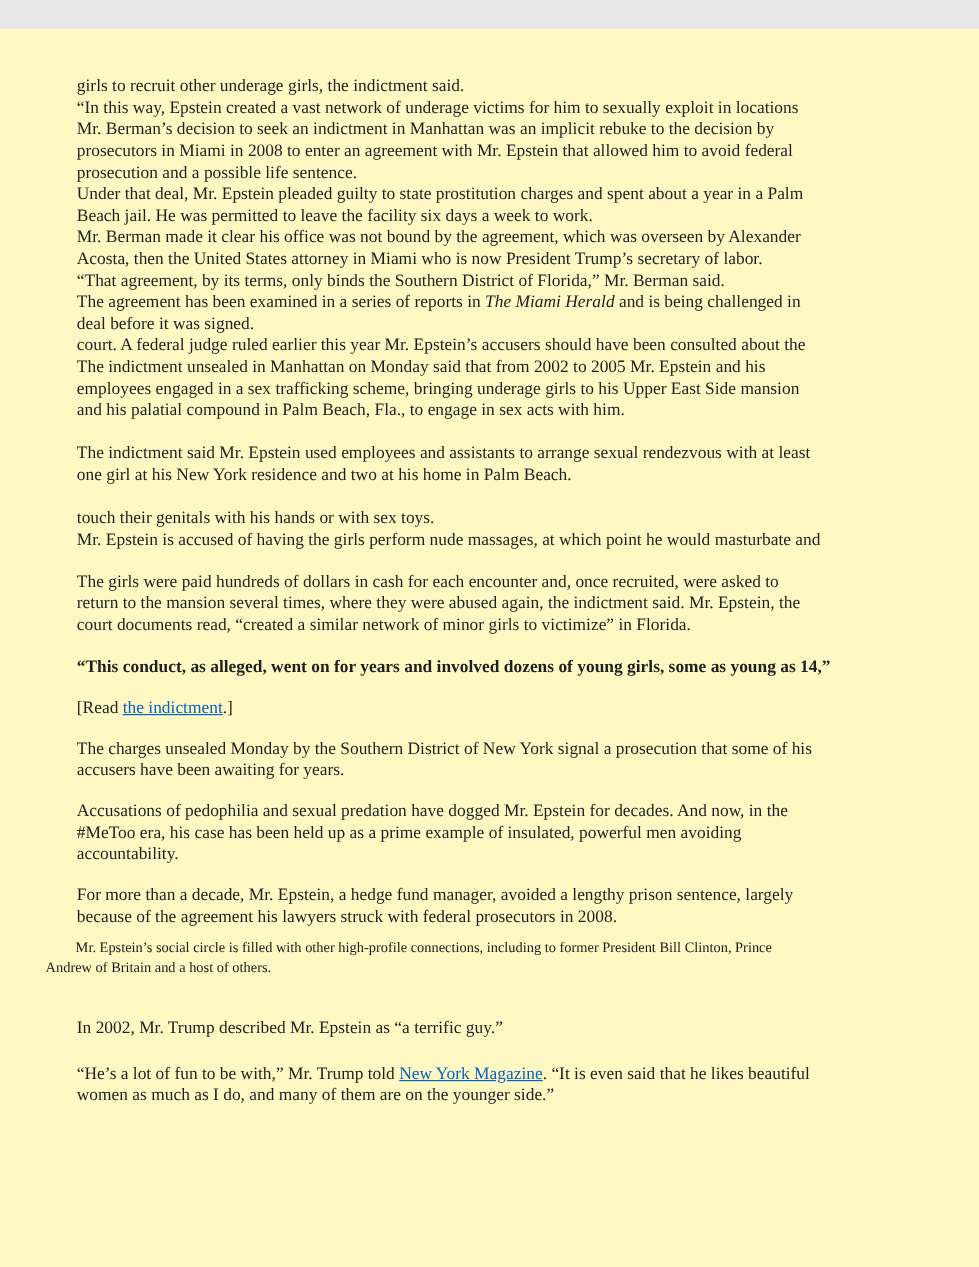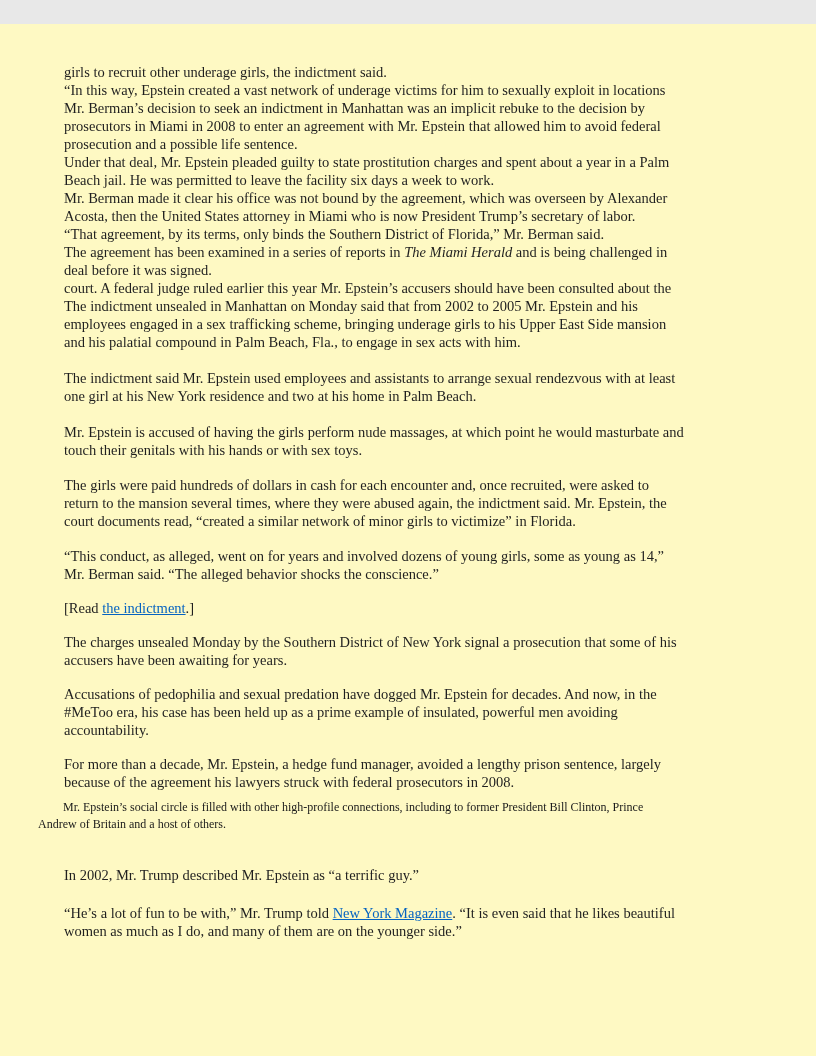--- a/index.html
+++ b/index.html
@@ -60,31 +60,30 @@
         <div class="line"><span>court. A federal judge ruled earlier this year Mr. Epstein’s accusers should have been consulted about the</span></div>
         <div class="line"><span>The indictment unsealed in Manhattan on Monday said that from 2002 to 2005 Mr. Epstein and his</span></div>
         <div class="line"><span>employees engaged in a sex trafficking scheme, bringing underage girls to his Upper East Side mansion</span></div>
         <div class="line"><span>and his palatial compound in Palm Beach, Fla., to engage in sex acts with him.</span></div>
       </div>
       <div class="block serif" style="margin-top: 18px;">
         <div class="line"><span>The indictment said Mr. Epstein used employees and assistants to arrange sexual rendezvous with at least</span></div>
         <div class="line"><span>one girl at his New York residence and two at his home in Palm Beach.</span></div>
       </div>
       <div class="block serif" style="margin-top: 18px;">
+        <div class="line"><span>touch their genitals with his hands or with sex toys.</span></div>
         <div class="line"><span>Mr. Epstein is accused of having the girls perform nude massages, at which point he would masturbate and</span></div>
-        <div class="line"><span>touch their genitals with his hands or with sex toys.</span></div>
       </div>
       <div class="block serif" style="margin-top: 17px;">
         <div class="line"><span>The girls were paid hundreds of dollars in cash for each encounter and, once recruited, were asked to</span></div>
         <div class="line"><span>return to the mansion several times, where they were abused again, the indictment said. Mr. Epstein, the</span></div>
         <div class="line"><span>court documents read, “created a similar network of minor girls to victimize” in Florida.</span></div>
       </div>
-      <div class="block serif" style="margin-top: 17px;">
+      <div class="block serif" style="margin-top: 17px; font-weight: bold;">
         <div class="line"><span>“This conduct, as alleged, went on for years and involved dozens of young girls, some as young as 14,”</span></div>
-        <div class="line"><span>Mr. Berman said. “The alleged behavior shocks the conscience.”</span></div>
       </div>
       <div class="block serif" style="margin-top: 16px;">
         <div class="line"><span>[Read </span><a class="link" href="#" style="color: rgb(5, 99, 193);">the indictment</a><span>.]</span></div>
       </div>
       <div class="block serif" style="margin-top: 16px;">
         <div class="line"><span>The charges unsealed Monday by the Southern District of New York signal a prosecution that some of his</span></div>
         <div class="line"><span>accusers have been awaiting for years.</span></div>
       </div>
       <div class="block serif" style="margin-top: 16px;">
         <div class="line"><span>Accusations of pedophilia and sexual predation have dogged Mr. Epstein for decades. And now, in the</span></div>

